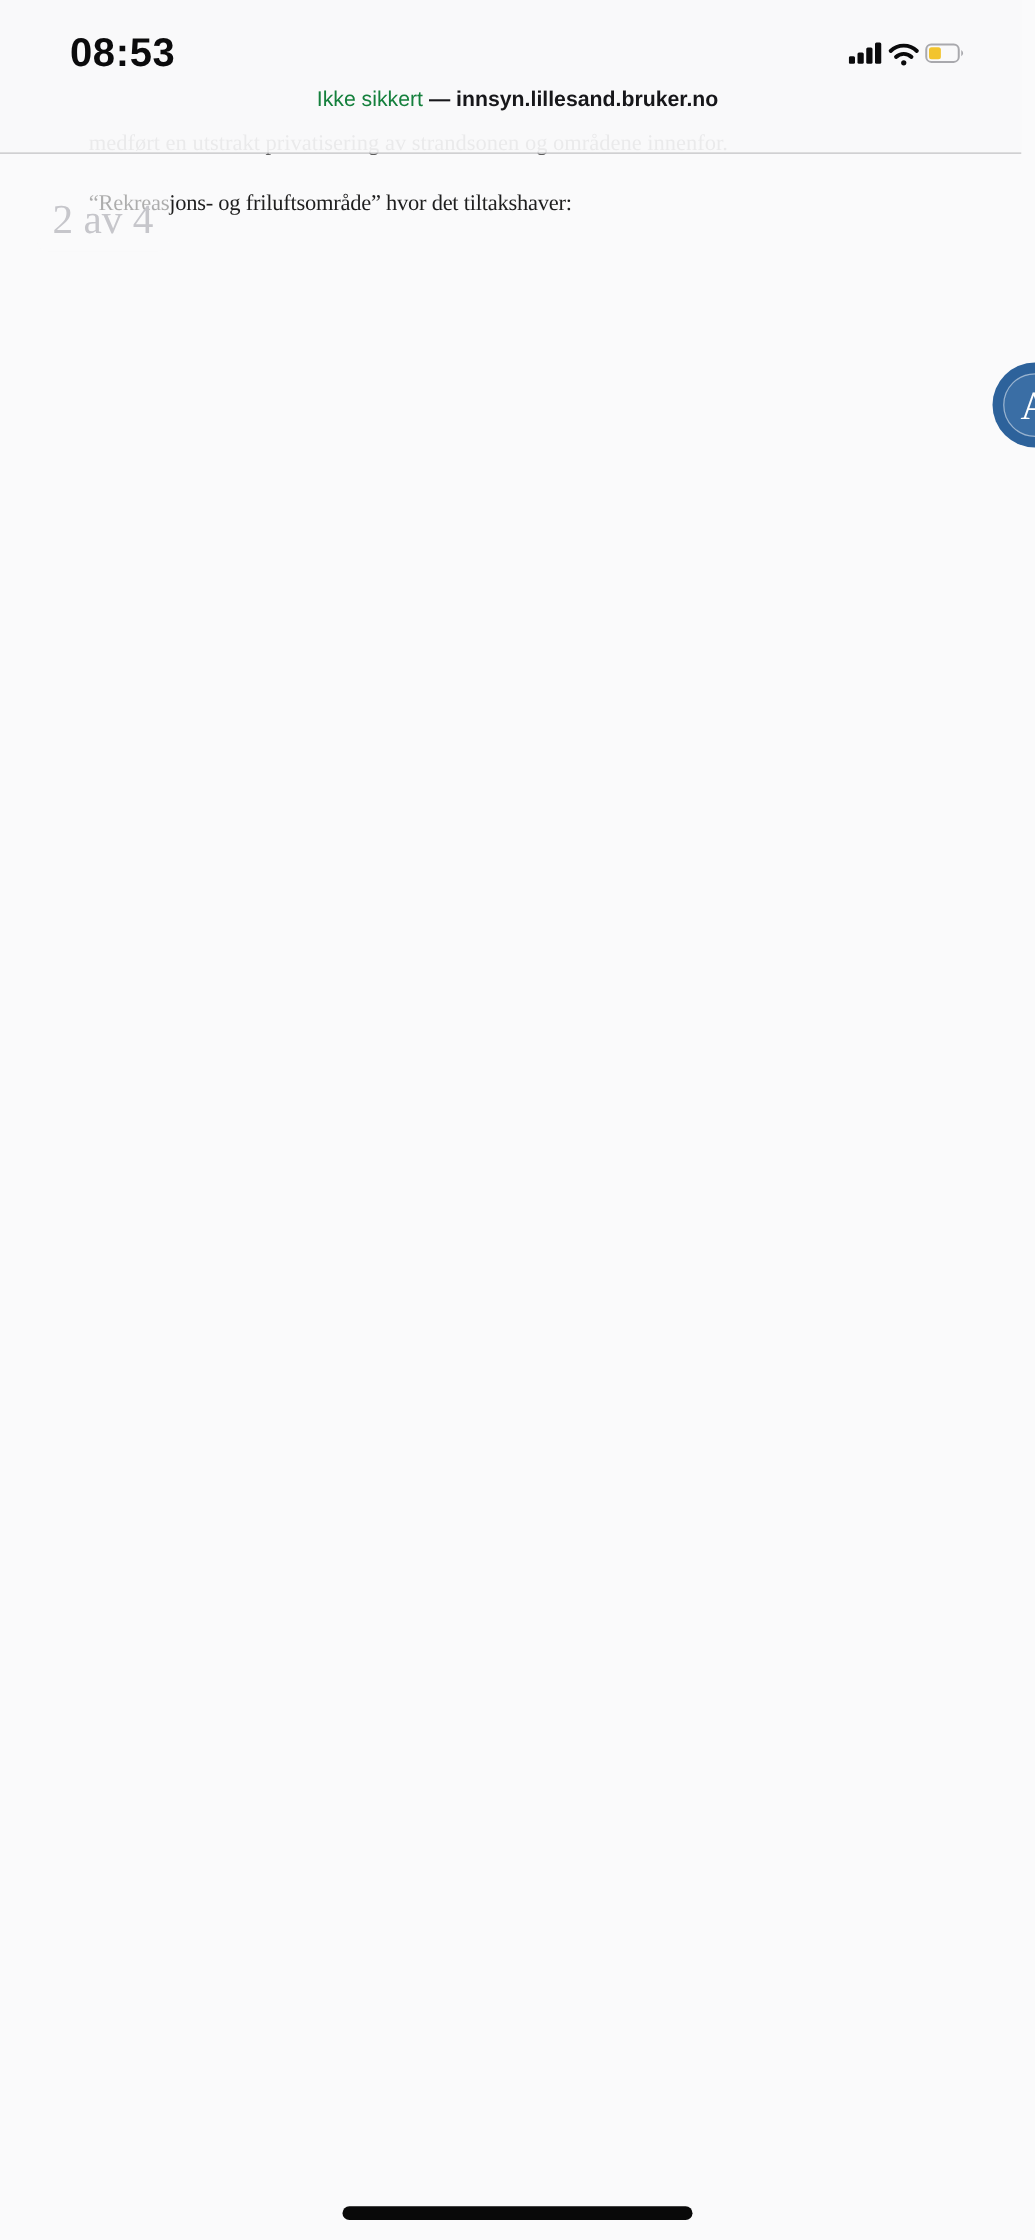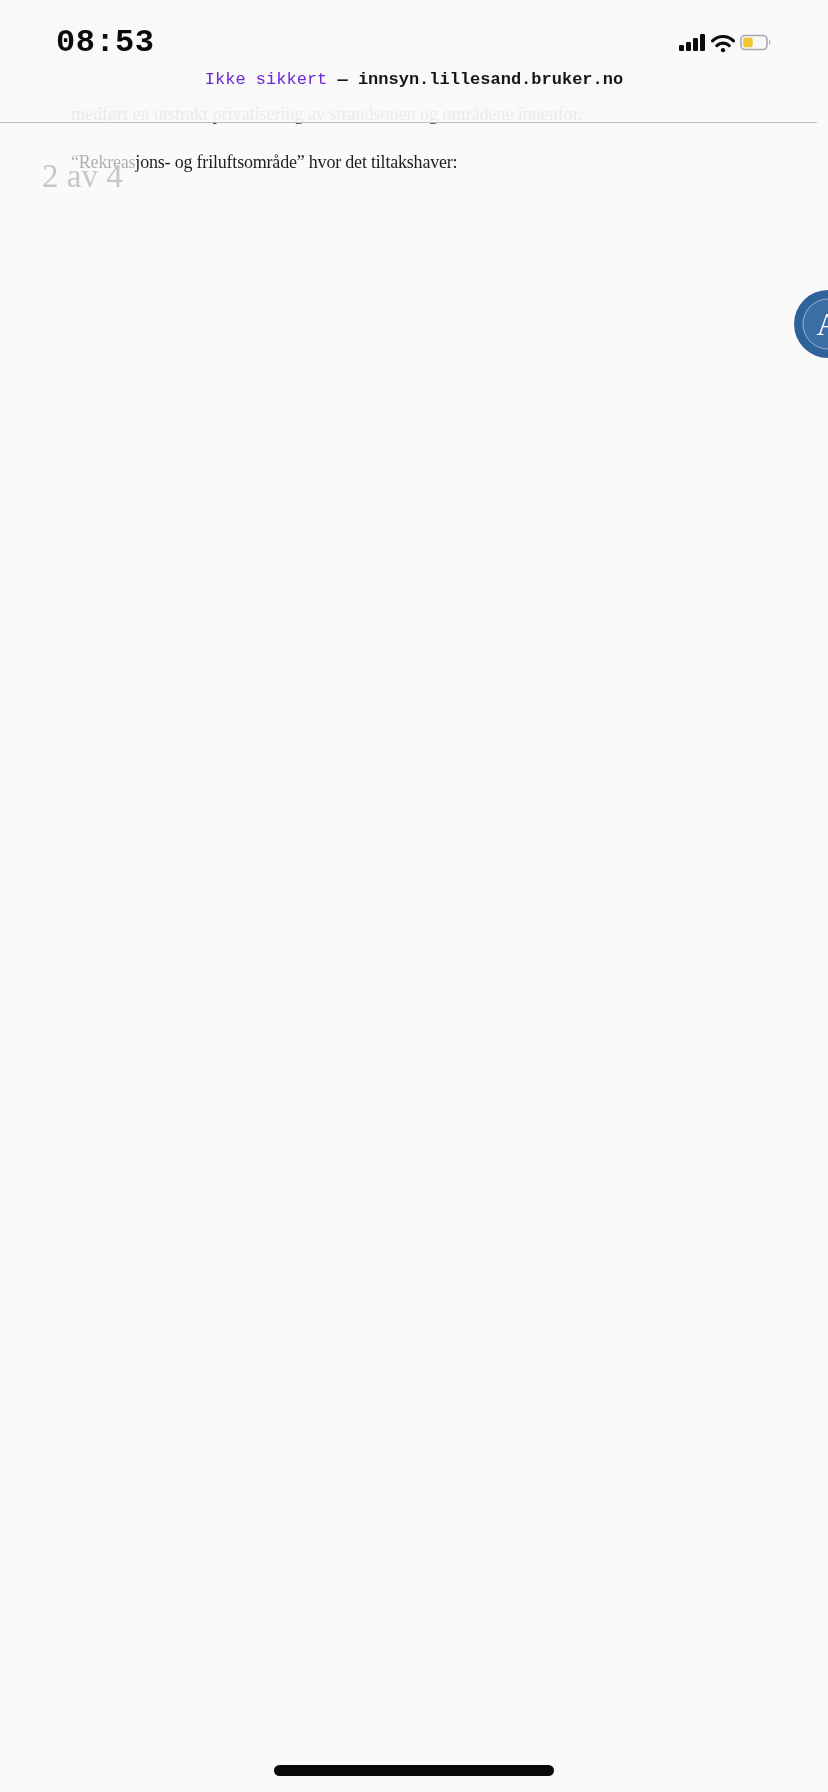--- a/index.html
+++ b/index.html
@@ -2,25 +2,25 @@
 <html><head>
 <meta charset="utf-8">
 <style>
   html,body{margin:0;padding:0;background:#fff;}
   body{width:828px;height:1792px;overflow:hidden;position:relative;
        font-family:"Liberation Serif",serif;color:#1e1e1e;}
   .abs{position:absolute;}
   
   #chrome{left:0;top:0;width:817px;height:122px;background:rgba(249,249,250,0.93);
           border-bottom:1px solid rgba(60,60,67,0.29);z-index:40;
-          font-family:Liberation Mono, monospace;}
+          font-family:Liberation Sans, sans-serif;}
   #clock{left:56px;top:24px;font-size:32px;font-weight:600;color:#0b0b0c;letter-spacing:.5px;}
   #statusicons{right:32px;top:31px;}
   #urlline{left:0;top:70px;width:828px;text-align:center;font-size:17px;color:#1d1d1f;}
-  #urlline .dim{color:#6d28d9;}
+  #urlline .dim{color:#15803d;}
   #urlline .dom{font-weight:700;color:#17171a;}
   
   #backdrop{left:0;top:0;width:828px;height:1792px;background:#fafafb;z-index:1;}
   .page{left:8px;width:812px;background:#ffffff;border-left:1px solid #dcdcdf;border-right:1px solid #e6e6e9;}
   #page1{top:0;height:383px;}
   #page2{top:399px;height:1311px;}
   #page3{top:1727px;height:65px;}
   .gap{left:0;width:828px;background:linear-gradient(#d7d7db,#ececef 35%,#ececef 65%,#d7d7db);}
   #gap1{top:383px;height:16px;}
   #gap2{top:1710px;height:17px;}

